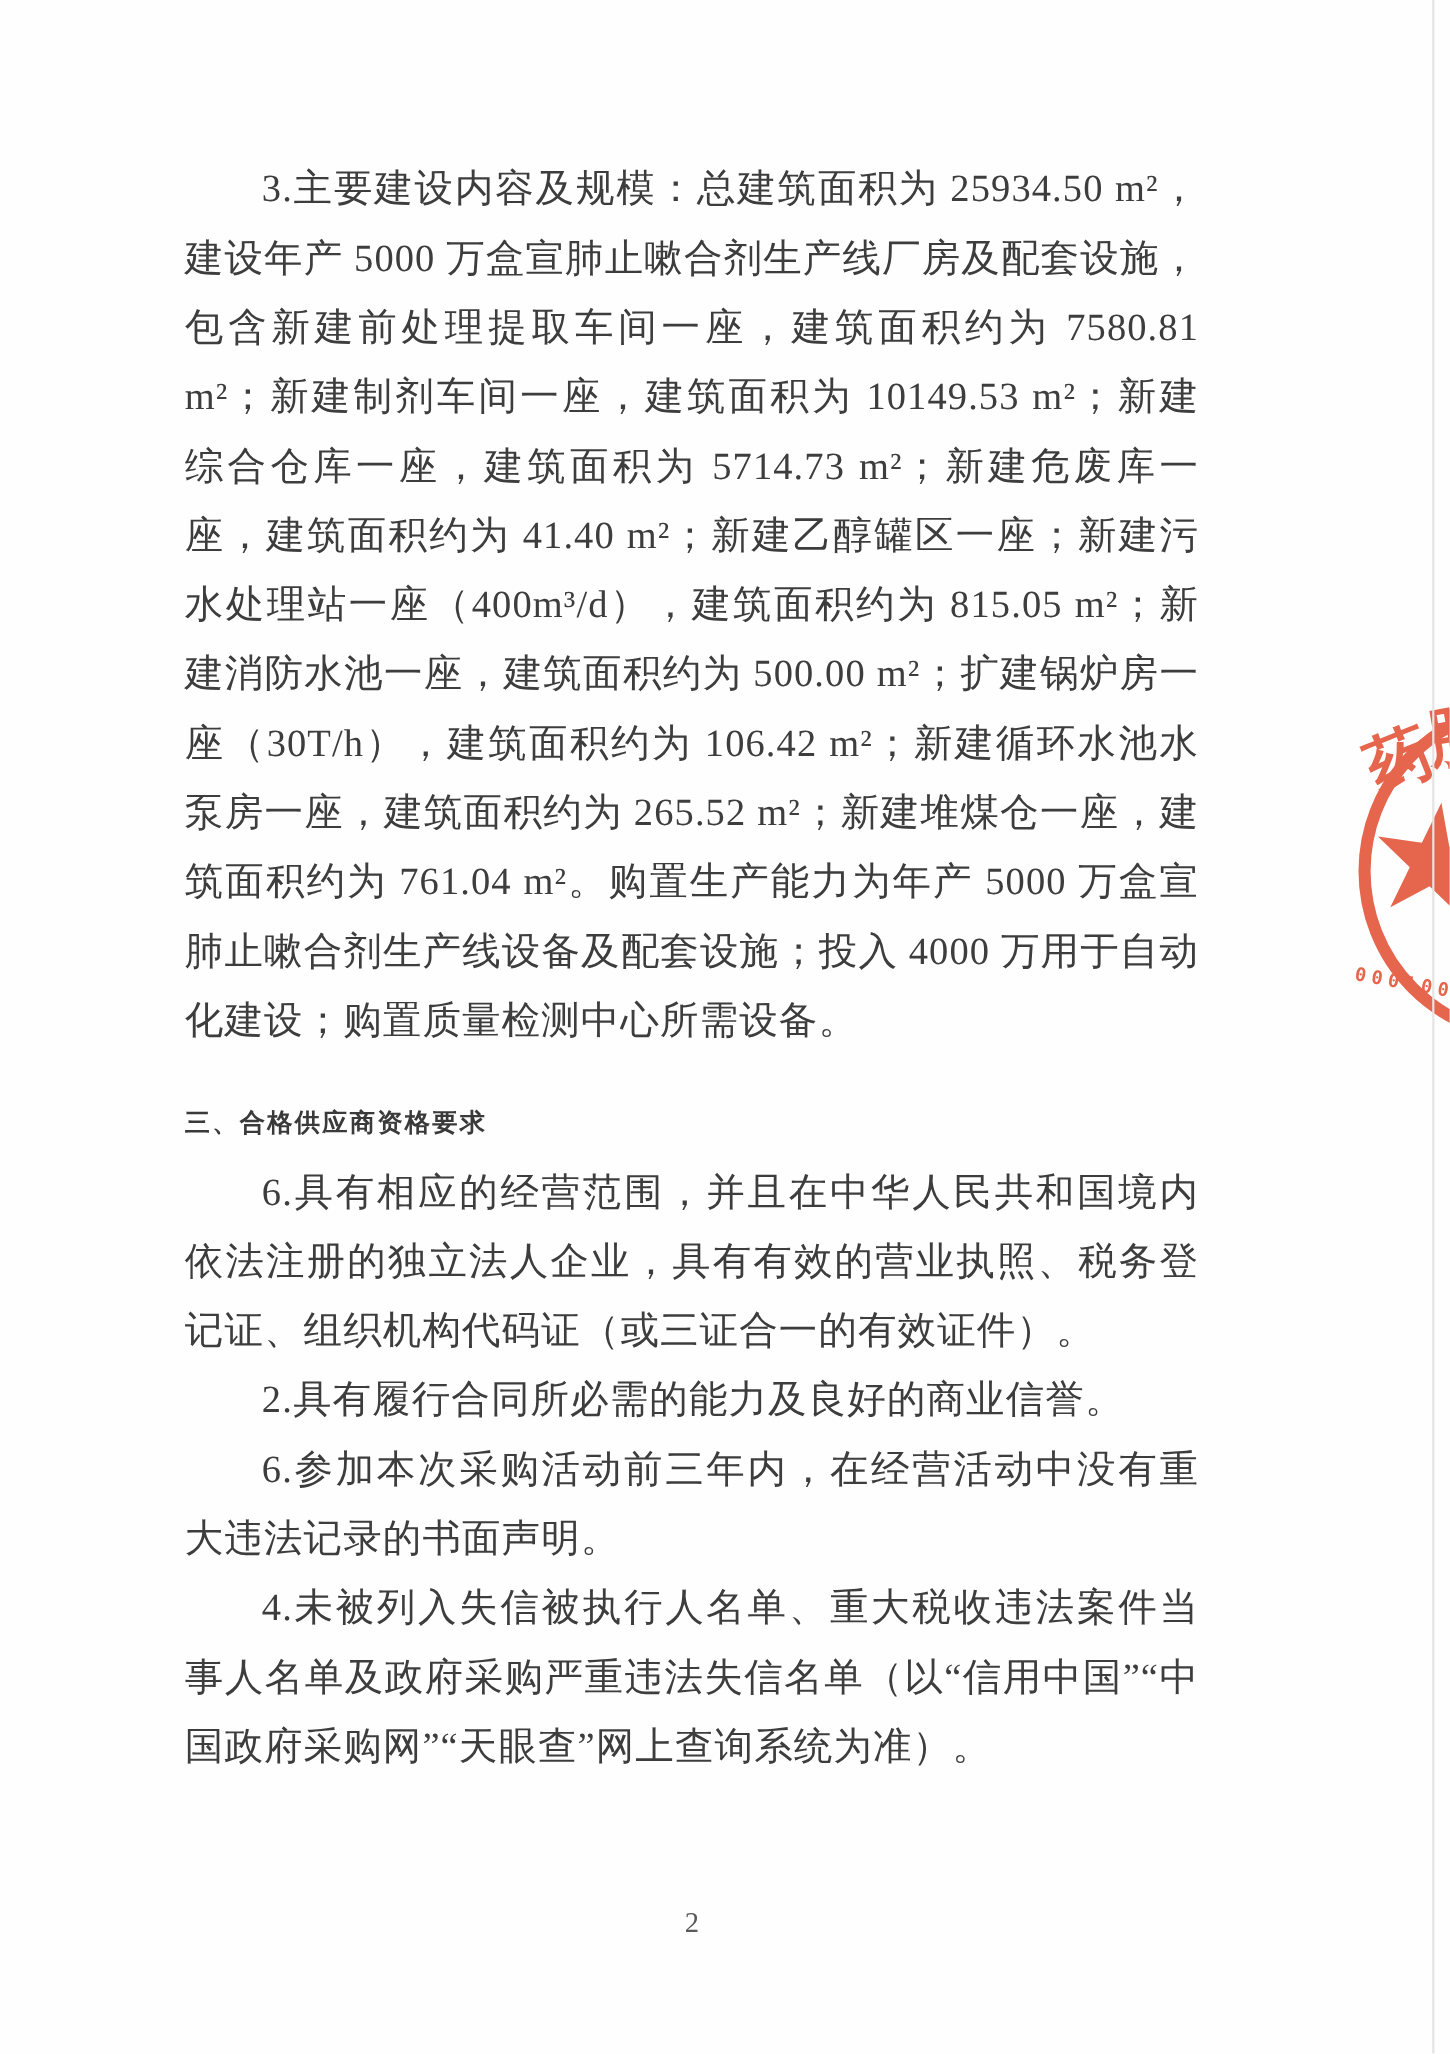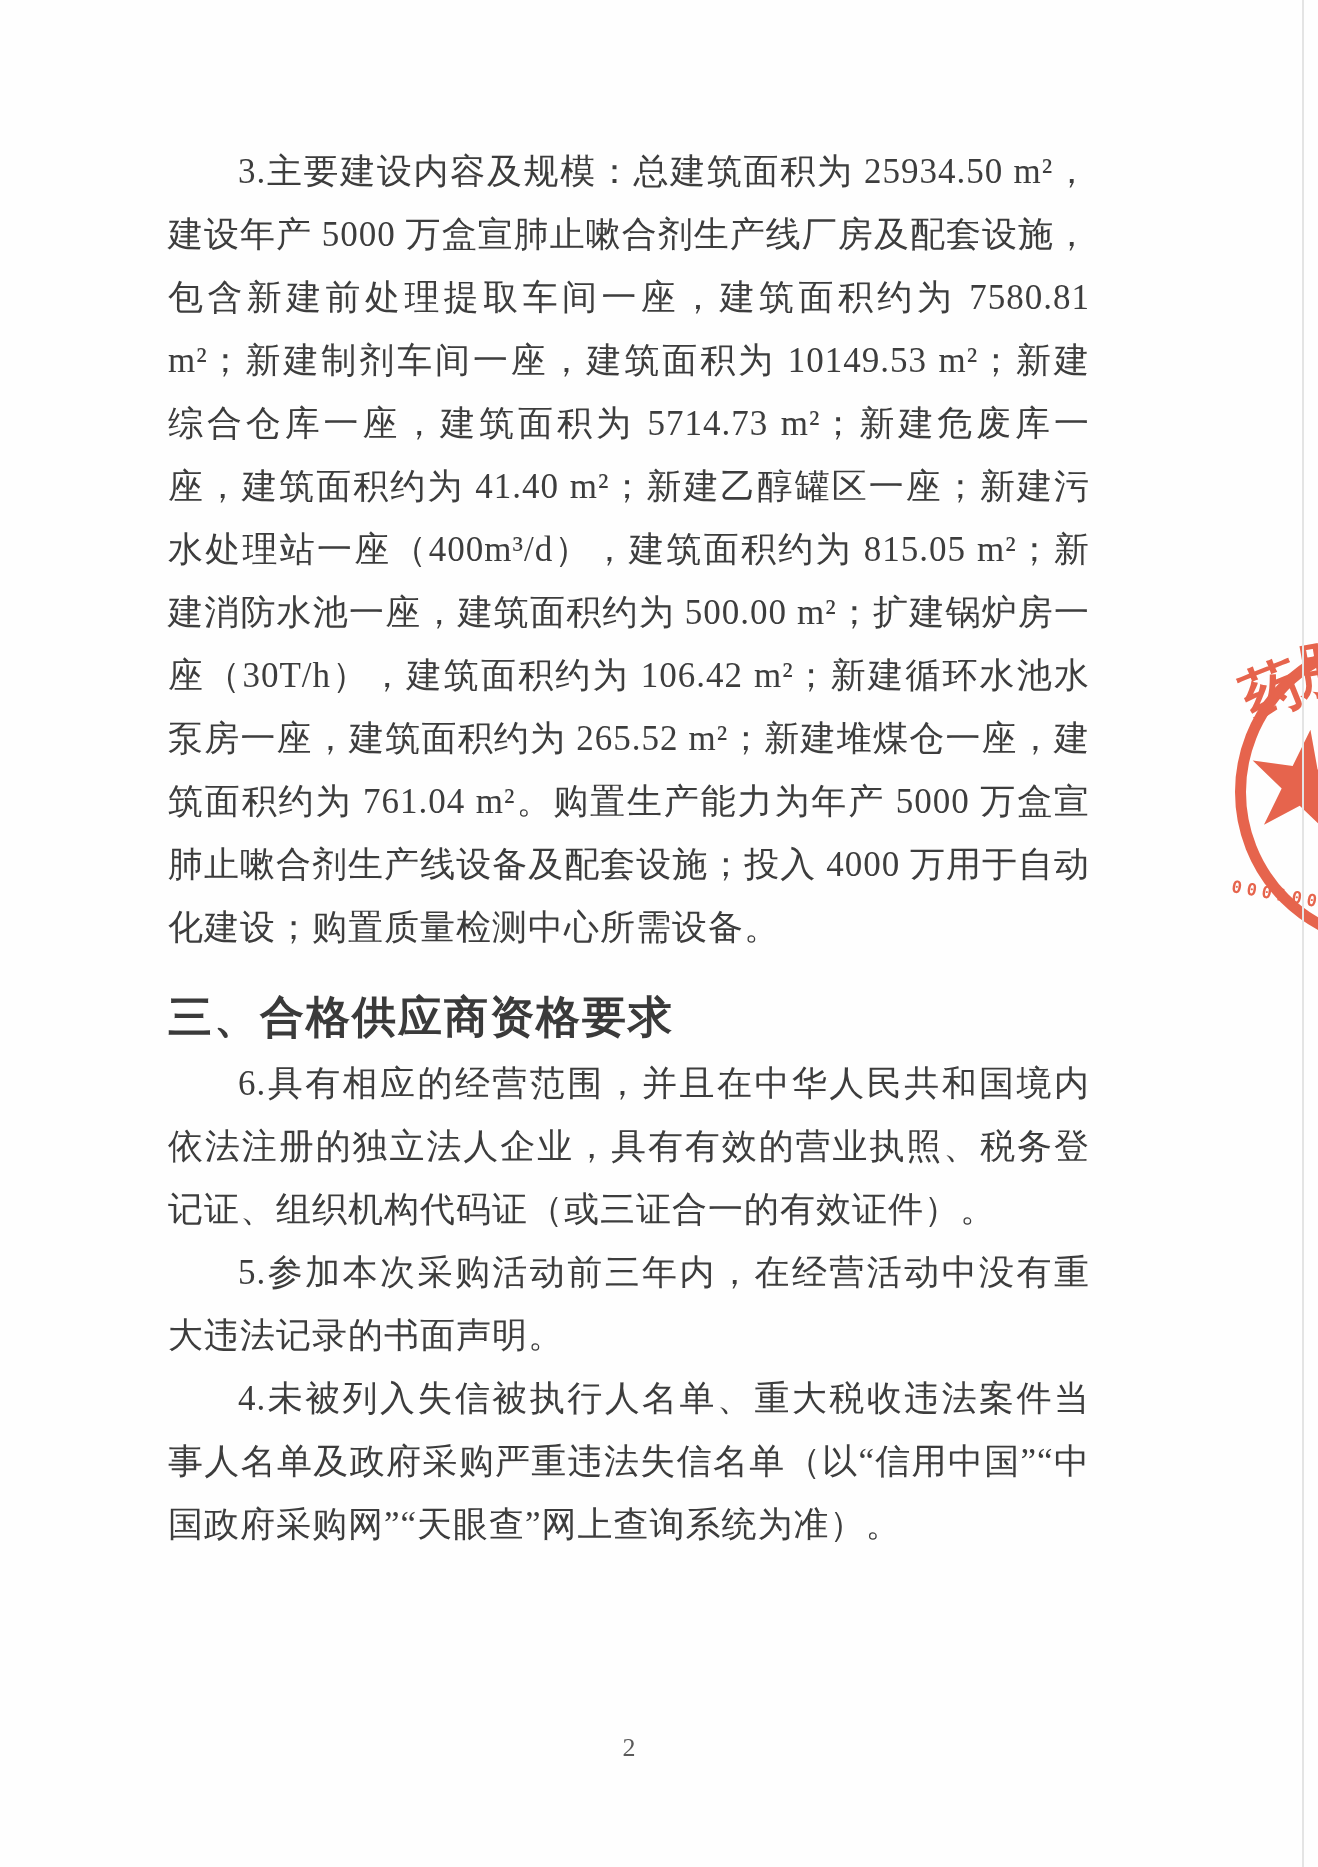--- a/index.html
+++ b/index.html
@@ -19,23 +19,23 @@
     text-align:justify;
     letter-spacing:1px;
   }
   .para {
     margin:0;
     text-indent:2em;
     font-family:Liberation Serif, serif;
   }
   .heading {
     margin:30px 0 0 0;
-    font-family:Liberation Mono, monospace;
+    font-family:Liberation Sans, sans-serif;
     font-weight:bold;
-    font-size:44px;
+    font-size:23px;
     color:#3a3a3a;
     letter-spacing:2px;
     text-indent:0;
   }
   .item {
     margin:0;
     text-indent:2em;
   }
   .page-number {
     position:absolute;
@@ -96,21 +96,22 @@
 <body>
 
 <div class="page">
 
   <div class="content">
     <p class="para">3.主要建设内容及规模：总建筑面积为 25934.50 m²，建设年产 5000 万盒宣肺止嗽合剂生产线厂房及配套设施，包含新建前处理提取车间一座，建筑面积约为 7580.81 m²；新建制剂车间一座，建筑面积为 10149.53 m²；新建综合仓库一座，建筑面积为 5714.73 m²；新建危废库一座，建筑面积约为 41.40 m²；新建乙醇罐区一座；新建污水处理站一座（400m³/d），建筑面积约为 815.05 m²；新建消防水池一座，建筑面积约为 500.00 m²；扩建锅炉房一座（30T/h），建筑面积约为 106.42 m²；新建循环水池水泵房一座，建筑面积约为 265.52 m²；新建堆煤仓一座，建筑面积约为 761.04 m²。购置生产能力为年产 5000 万盒宣肺止嗽合剂生产线设备及配套设施；投入 4000 万用于自动化建设；购置质量检测中心所需设备。</p>
 
     <p class="heading">三、合格供应商资格要求</p>
 
     <p class="item">6.具有相应的经营范围，并且在中华人民共和国境内依法注册的独立法人企业，具有有效的营业执照、税务登记证、组织机构代码证（或三证合一的有效证件）。</p>
-    <p class="item">5.参加本次采购活动前三年内，在经营活动中没有重大违法记录的书面声明。</p>
+    <p class="item">2.具有履行合同所必需的能力及良好的商业信誉。</p>
+    <p class="item">6.参加本次采购活动前三年内，在经营活动中没有重大违法记录的书面声明。</p>
     <p class="item">4.未被列入失信被执行人名单、重大税收违法案件当事人名单及政府采购严重违法失信名单（以“信用中国”“中国政府采购网”“天眼查”网上查询系统为准）。</p>
   </div>
 
   <div class="stamp">
     <div class="stamp-ring"></div>
     <span class="stamp-char1">药</span>
     <span class="stamp-char2">股</span>
     <span class="stamp-star">★</span>
     <span class="stamp-digits">000100</span>
   </div>

